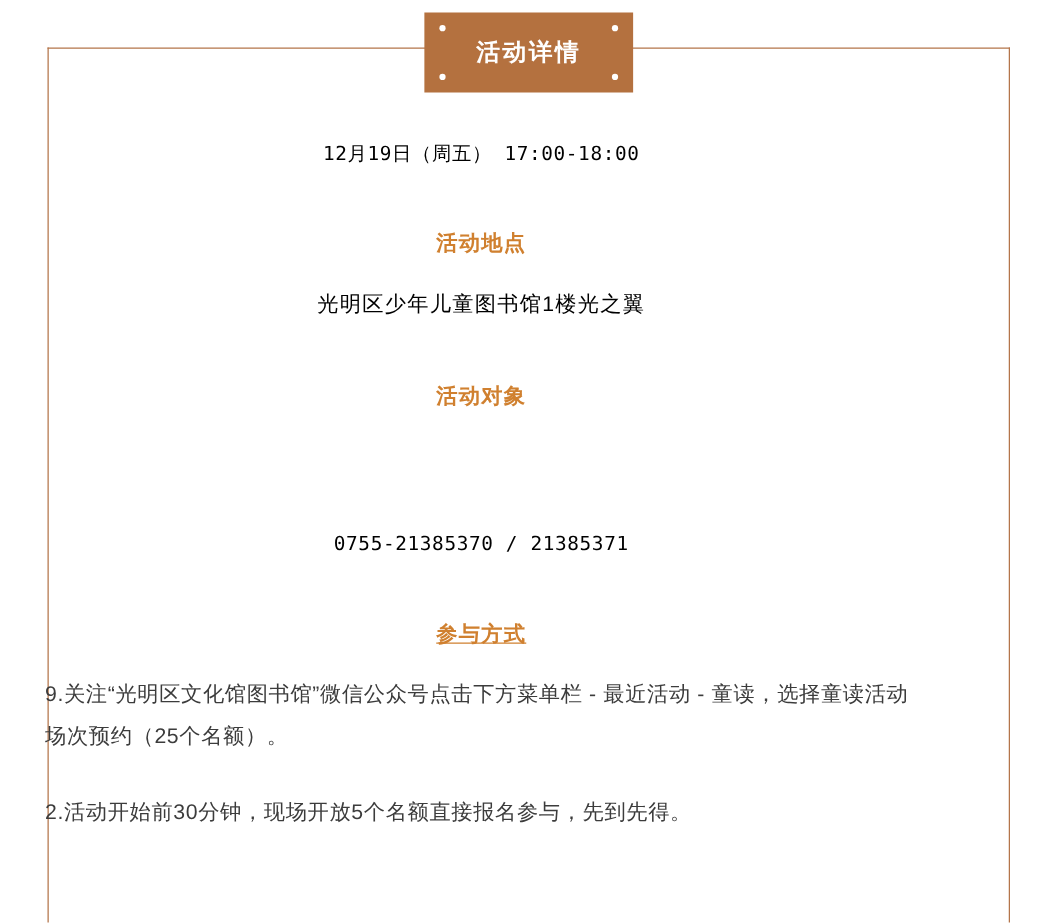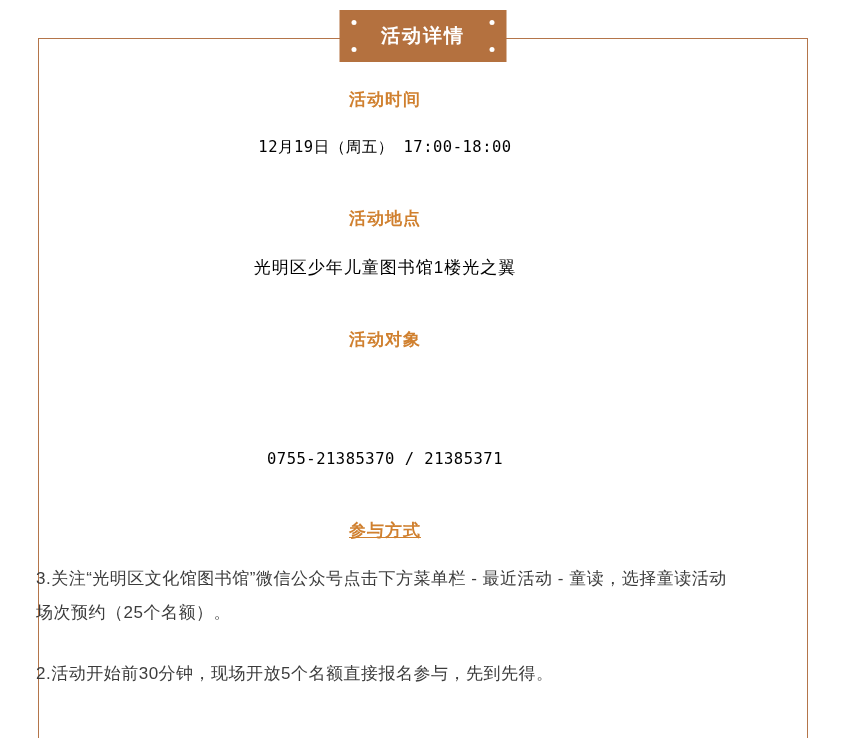--- a/index.html
+++ b/index.html
@@ -35,21 +35,21 @@
     background: #ffffff;
   }
 
   
   .ribbon {
     position: absolute;
     left: 50%;
     transform: translateX(-50%);
     top: 10px;
     width: 167px;
-    height: 52px;
+    height: 64px;
     background: #b4713f;
     display: flex;
     align-items: center;
     justify-content: center;
     z-index: 5;
   }
   .ribbon .ribbon-title {
     color: #ffffff;
     font-size: 19px;
     font-weight: bold;
@@ -133,21 +133,20 @@
     <span class="dot tl"></span>
     <span class="dot tr"></span>
     <span class="dot bl"></span>
     <span class="dot br"></span>
     <span class="ribbon-title">活动详情</span>
   </div>
 
   <div class="content">
 
     <div class="section">
-      <div class="sec-head">活动时间</div>
       <div class="gap-1"></div>
       <div class="sec-body mono">12月19日（周五） 17:00-18:00</div>
     </div>
 
     <div class="gap-2"></div>
 
     <div class="section">
       <div class="sec-head">活动地点</div>
       <div class="gap-1"></div>
       <div class="sec-body">光明区少年儿童图书馆1楼光之翼</div>
@@ -165,19 +164,19 @@
     <div class="section">
       <div class="gap-1"></div>
       <div class="sec-body mono">0755-21385370 / 21385371</div>
     </div>
 
     <div class="gap-2"></div>
 
     <div class="section">
       <div class="join-head">参与方式</div>
       <div class="join-body">
-        <p>3.关注“光明区文化馆图书馆”微信公众号点击下方菜单栏 - 最近活动 - 童读，选择童读活动场次预约（25个名额）。</p>
+        <p>9.关注“光明区文化馆图书馆”微信公众号点击下方菜单栏 - 最近活动 - 童读，选择童读活动场次预约（25个名额）。</p>
         <p>2.活动开始前30分钟，现场开放5个名额直接报名参与，先到先得。</p>
       </div>
     </div>
 
   </div>
 </div>
 
 </body></html>

